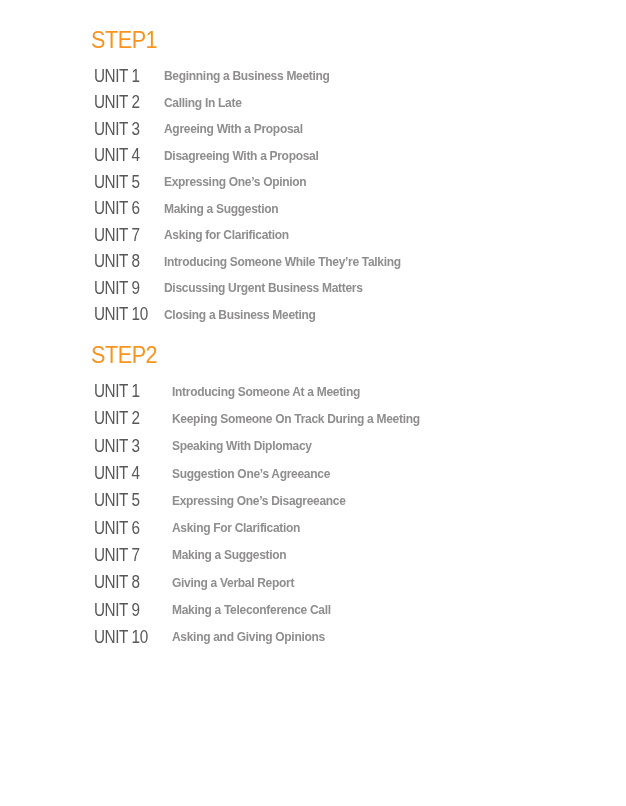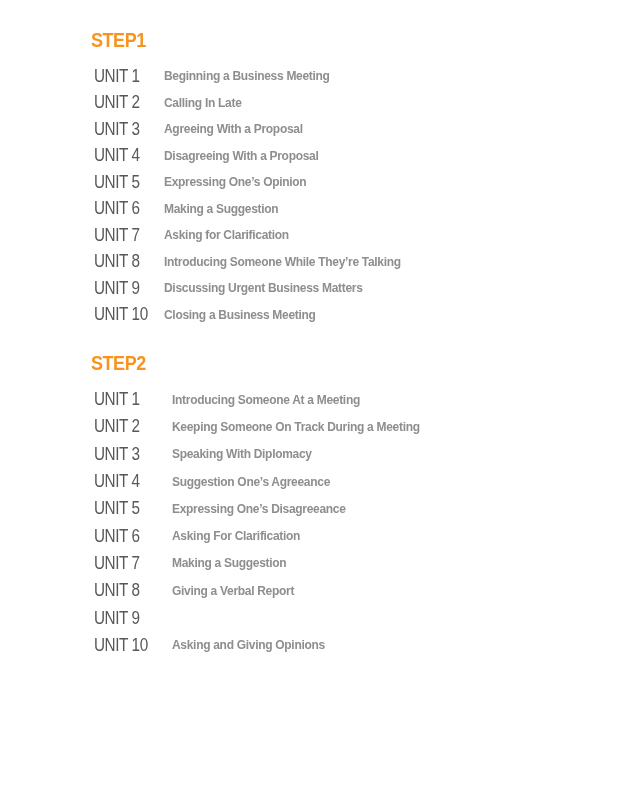--- a/index.html
+++ b/index.html
@@ -10,26 +10,26 @@
     width: 626px;
     height: 806px;
     background: var(--background, #ffffff);
     font-family: "Liberation Sans", sans-serif;
     overflow: hidden;
   }
   .toc {
     padding: 30px 20px 0 91px;
   }
   .section + .section {
-    margin-top: 25px;
+    margin-top: 17px;
   }
   .step-header {
-    font-size: 20px;
+    font-size: 24px;
     line-height: 20px;
-    font-weight: 700;
+    font-weight: 400;
     color: var(--step-header, #f8941d);
     letter-spacing: -0.5px;
   }
   .step-header .squeeze {
     display: inline-block;
     transform: scaleX(0.9);
     transform-origin: 0 50%;
   }
   .units {
     margin-top: 13px;
@@ -142,20 +142,21 @@
       <div class="unit-row">
         <span class="unit-label">UNIT 7</span>
         <span class="unit-title">Making a Suggestion</span>
       </div>
       <div class="unit-row">
         <span class="unit-label">UNIT 8</span>
         <span class="unit-title">Giving a Verbal Report</span>
       </div>
       <div class="unit-row">
         <span class="unit-label">UNIT 9</span>
+        <span class="unit-title">Making a Teleconference Call</span>
       </div>
       <div class="unit-row">
         <span class="unit-label">UNIT 10</span>
         <span class="unit-title">Asking and Giving Opinions</span>
       </div>
     </div>
   </div>
 
 </div>
 

